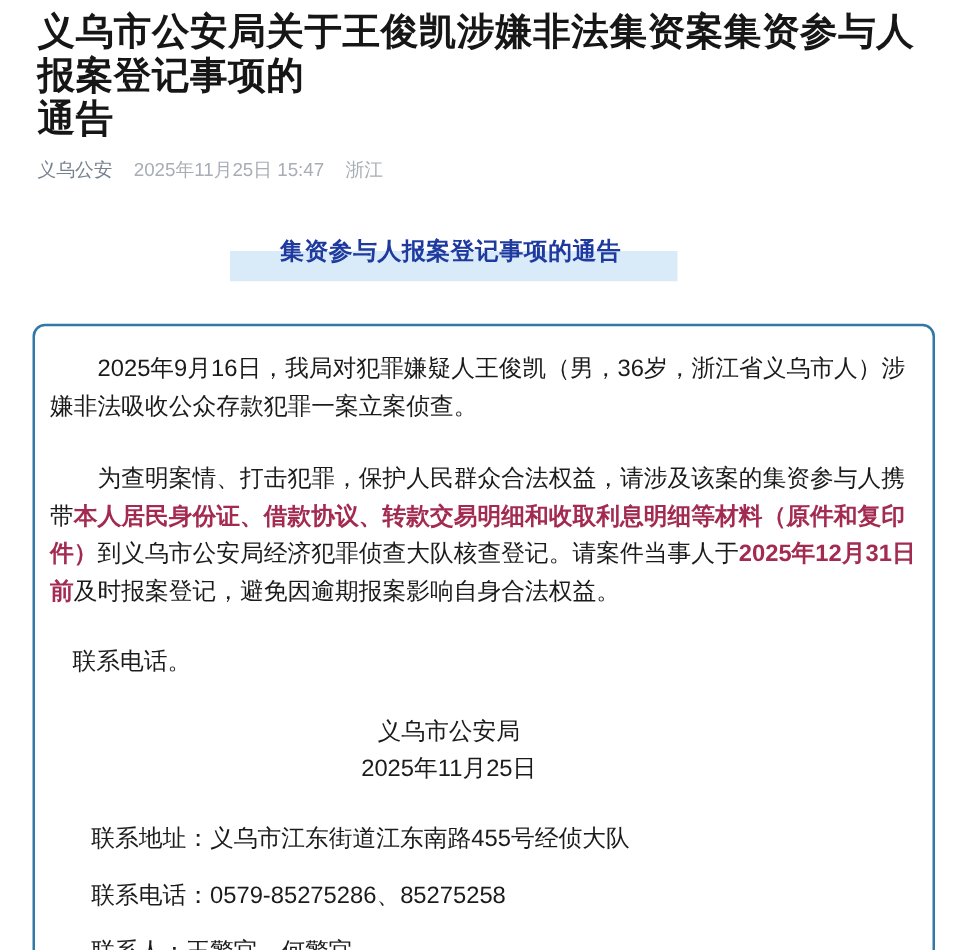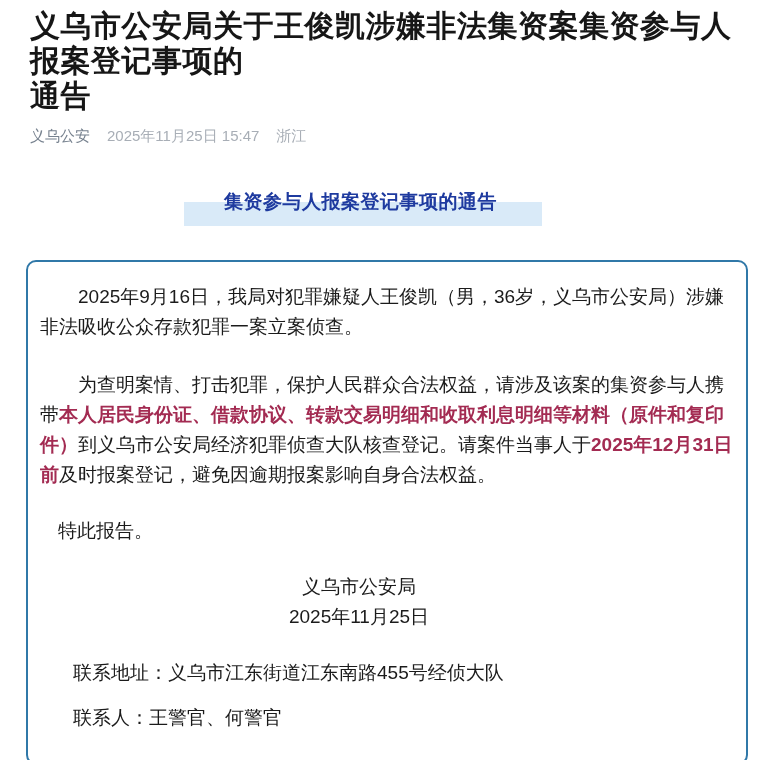--- a/index.html
+++ b/index.html
@@ -98,30 +98,31 @@
     <span class="region">浙江</span>
   </div>
 
   <div class="notice-heading">
     <div>
       <span class="band">集资参与人报案登记事项的通告</span>
     </div>
   </div>
 
   <div class="notice-box">
-    <p class="indent p1">2025年9月16日，我局对犯罪嫌疑人王俊凯（男，36岁，义乌市公安局）涉嫌非法吸收公众存款犯罪一案立案侦查。</p>
+    <p class="indent p1">2025年9月16日，我局对犯罪嫌疑人王俊凯（男，36岁，浙江省义乌市人）涉嫌非法吸收公众存款犯罪一案立案侦查。</p>
 
     <p class="indent p2"><span>为查明案情、打击犯罪，保护人民群众合法权益，请涉及该案的集资参与人携带</span><span class="seg-em">本人居民身份证、借款协议、转款交易明细和收取利息明细等材料（原件和复印件）</span><span>到义乌市公安局经济犯罪侦查大队核查登记。请案件当事人于</span><span class="seg-em">2025年12月31日前</span><span>及时报案登记，避免因逾期报案影响自身合法权益。</span></p>
 
-    <p class="closing">特此报告。</p>
+    <p class="closing">联系电话。</p>
 
     <div class="signoff">
       <div>义乌市公安局</div>
       <div>2025年11月25日</div>
     </div>
 
     <div class="contacts">
       <div>联系地址：义乌市江东街道江东南路455号经侦大队</div>
+      <div>联系电话：0579-85275286、85275258</div>
       <div>联系人：王警官、何警官</div>
     </div>
   </div>
 
 </div>
 
 </body></html>

